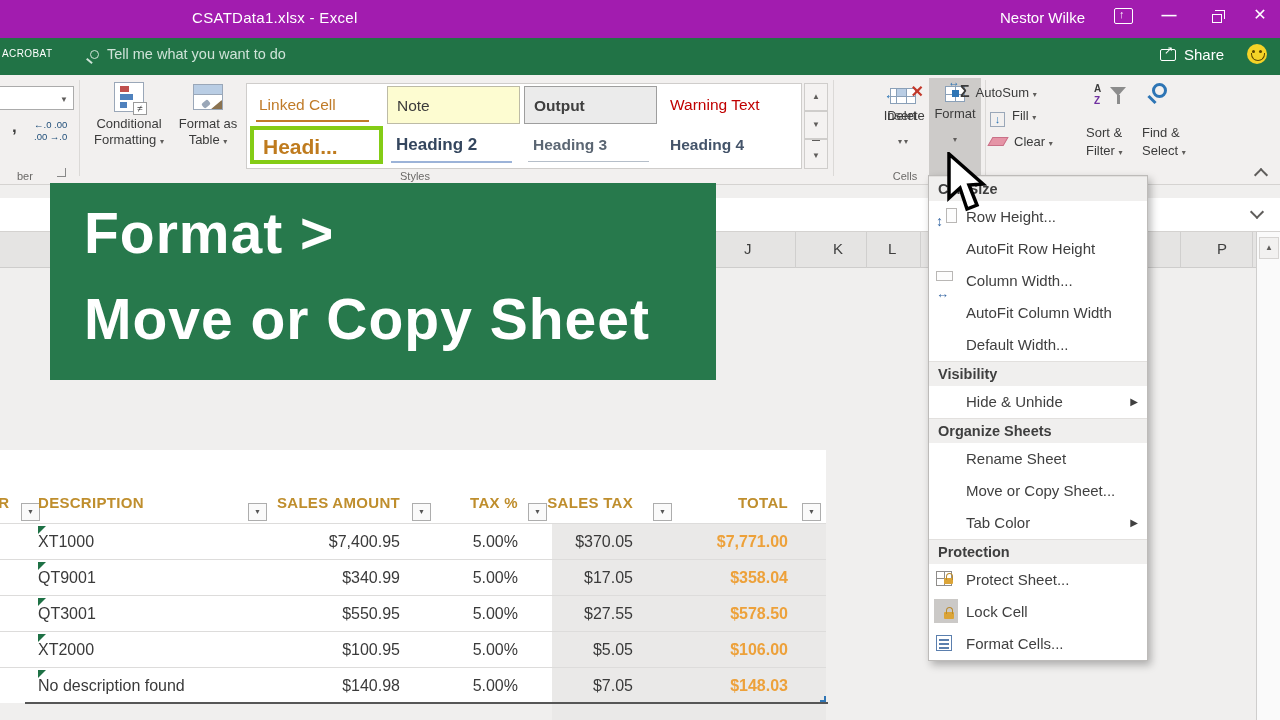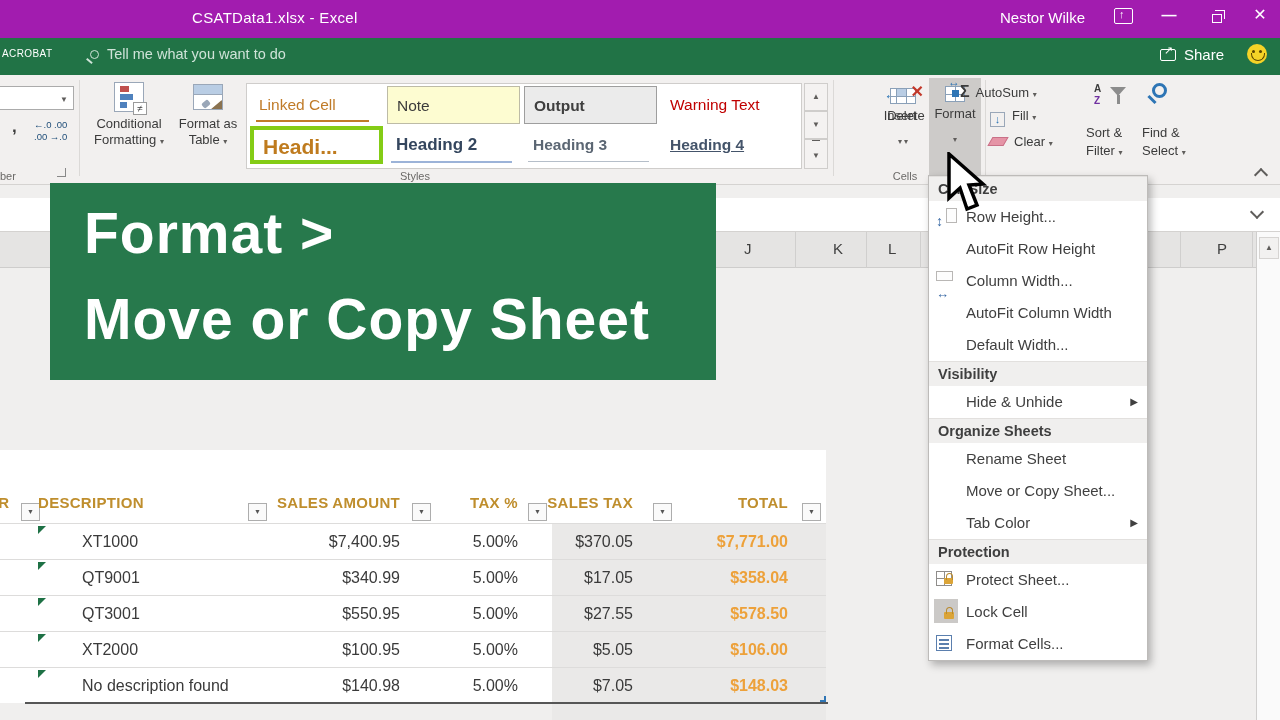--- a/index.html
+++ b/index.html
@@ -65,21 +65,21 @@
   .sc-linked { left:3px; top:2px; color:#c07b28; }
   .sc-linked::after { content:""; position:absolute; left:6px; right:14px; bottom:2px; height:2px; background:#c07b28; }
   .sc-note { left:140px; top:2px; background:#fdfcd1; border:1px solid #bdbba6; color:#3b3b3b; }
   .sc-output { left:277px; top:2px; background:#ebebeb; border:1px solid #9e9e9e; color:#3f3f3f; font-weight:bold; }
   .sc-warning { left:414px; top:2px; color:#c00000; }
   .sc-headi { left:3px; top:42px; border:4px solid #84cc16; color:#bf7b1e; font-weight:bold; font-size:21px; line-height:34px; }
   .sc-h2 { left:140px; top:42px; color:#34465e; font-weight:bold; font-size:17px; }
   .sc-h2::after { content:""; position:absolute; left:4px; right:8px; bottom:1px; height:2px; background:#9cb3d8; }
   .sc-h3 { left:277px; top:42px; color:#5b6673; font-weight:bold; }
   .sc-h3::after { content:""; position:absolute; left:4px; right:8px; bottom:2px; height:1px; background:#b5bec9; }
-  .sc-h4 { left:414px; top:42px; color:#44546a; font-weight:bold;text-decoration:underline; }
+  .sc-h4 { left:414px; top:42px; color:#44546a; font-weight:bold; }
   #styles-scroll { position:absolute; left:804px; top:8px; width:24px; height:86px; }
   .sscroll-btn { position:absolute; left:0; width:24px; height:28px; background:#f4f2f1; border:1px solid #cfcdcb; text-align:center; font-size:8px; color:#5f5d5b; line-height:26px; }
   .sscroll-btn.more span { display:inline-block; border-top:1.5px solid #5f5d5b; padding-top:1px; }
 
   
   .cell-btn { position:absolute; top:5px; width:46px; height:100px; text-align:center; font-size:13px; color:#3b3b3b; }
   .grid-icon { position:relative; width:20px; height:20px; margin:4px auto 4px; }
   .grid-icon .g { position:absolute; width:20px; height:16px; top:4px; left:0; border:1px solid #8aa0b8; background:#fff; }
   .grid-icon .g::before { content:""; position:absolute; left:9px; top:0; bottom:0; width:1px; background:#8aa0b8; }
   .grid-icon .g::after { content:""; position:absolute; left:0; right:0; top:7px; height:1px; background:#8aa0b8; }
@@ -117,21 +117,21 @@
   #vscroll { position:absolute; left:1256px; top:232px; width:24px; height:488px; background:#fafafa; border-left:1px solid #cfcecd; }
   #vscroll-up { position:absolute; left:2px; top:5px; width:20px; height:22px; background:#f2f1f0; border:1px solid #d6d4d2; color:#5f5d5b; font-size:8px; text-align:center; line-height:20px; }
 
   
   #table-area { position:absolute; left:0; top:450px; width:826px; height:253px; background:#fff; }
   #gray-band { position:absolute; left:552px; top:73px; width:274px; height:197px; background:#eae9e8; }
   .th-label { position:absolute; top:44px; font-size:15px; font-weight:bold; color:#bf8e2d; letter-spacing:.3px; }
   .filter-btn { position:absolute; top:53px; width:19px; height:18px; background:#fafafa; border:1px solid #adadad; text-align:center; line-height:16px; font-size:7px; color:#555; }
   .t-row { position:absolute; left:0; width:826px; height:36px; border-top:1px solid #dddcdb; font-size:16px; color:#3a3a3a; line-height:35px; }
   .t-row span { position:absolute; white-space:nowrap; }
-  .c-desc { left:38px;margin-left:44px; }
+  .c-desc { left:38px; }
   .c-amount { left:240px; width:160px; text-align:right; }
   .c-tax { left:410px; width:108px; text-align:right; }
   .c-stax { left:525px; width:108px; text-align:right; }
   .c-total { left:640px; width:148px; text-align:right; color:#eda13a; font-weight:bold; }
   .err-tri { position:absolute; left:38px; top:2px; width:0; height:0; border-top:8px solid #1e7145; border-right:8px solid transparent; }
   #table-bottom { position:absolute; left:25px; top:252px; width:803px; height:2px; background:#565656; }
   #below-band { position:absolute; left:552px; top:704px; width:274px; height:16px; background:#eae9e8; }
   #resize-handle { position:absolute; left:820px; top:246px; width:6px; height:6px; border-right:2px solid #2e75b5; border-bottom:2px solid #2e75b5; }
 
   
@@ -183,21 +183,21 @@
 </div>
 
 <div id="ribbon">
 
   <div id="num-dropdown">
       <span class="caret" style="position:absolute;right:5px;top:8px;">▼</span>
     </div>
   <span id="comma-btn">,</span>
   <span class="dec-btn" style="top:44px;">←.0 .00</span>
   <span class="dec-btn" style="top:56px;">.00 →.0</span>
-  <span class="grp-label" style="left:0;top:95px;">ber</span>
+  <span class="grp-label" style="left:17px;top:95px;">ber</span>
   <span id="dialog-launcher"></span>
   <div class="vdiv" style="left:79px;"></div>
 
   <div class="big-btn" style="left:86px;width:86px;">
     <div class="cf-icon">
         <span class="bar1"></span>
         <span class="bar2"></span>
         <span class="bar3"></span>
         <span class="neq">≠</span>
       </div>

